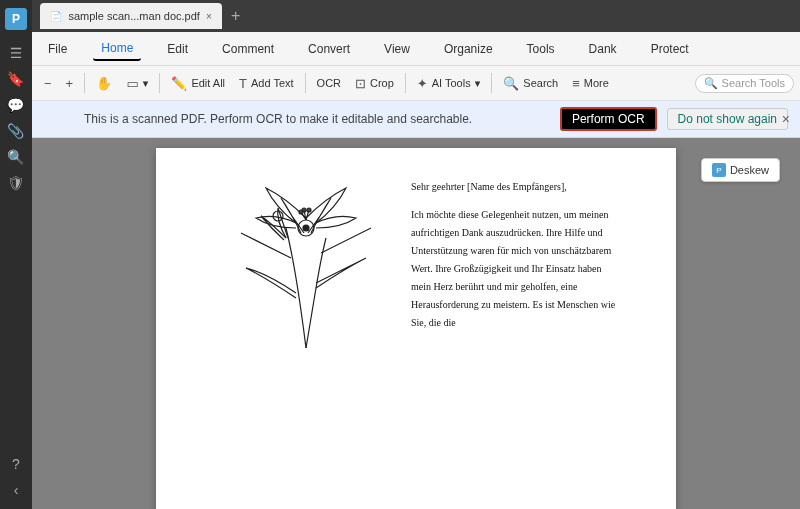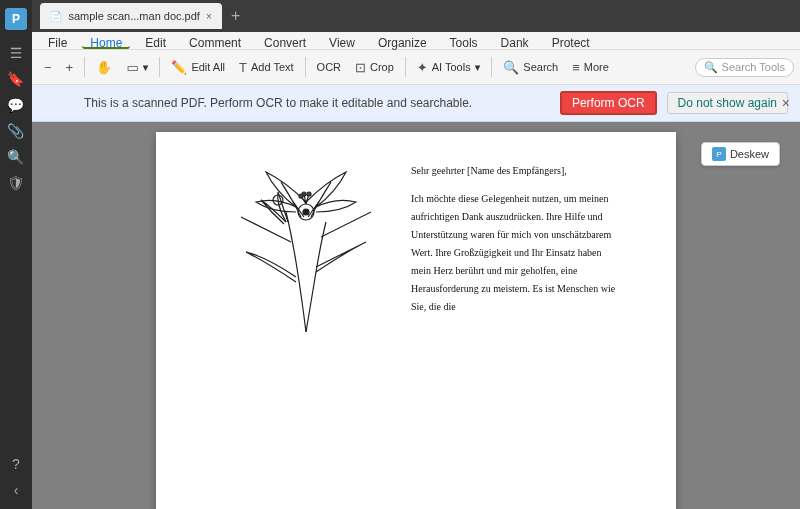--- a/index.html
+++ b/index.html
@@ -73,35 +73,36 @@
 
     
     .toolbar {
       background: #f5f5f5;
       border-bottom: 1px solid #ddd;
       display: flex;
       flex-direction: column;
     }
     .toolbar-row1 {
       display: flex;
-      height: 18px;
+      align-items: center;
+      height: 34px;
       padding: 0 8px;
-      gap: 7px;
+      gap: 18px;
       border-bottom: 1px solid #ddd;
     }
     .toolbar-menu-item {
       padding: 4px 8px;
       font-size: 12px;
       color: #333;
       cursor: pointer;
       border-radius: 3px;
     }
     .toolbar-menu-item.active {
       color: #1a73e8;
-      border-bottom: 2px solid #4d7c0f;
+      border-bottom: 2px solid #000000;
     }
     .toolbar-row2 {
       display: flex;
       align-items: center;
       height: 34px;
       padding: 0 6px;
       gap: 2px;
     }
     .tool-btn {
       display: flex; align-items: center; gap: 4px;
@@ -135,21 +136,21 @@
       display: flex;
       align-items: center;
       padding: 6px 12px;
       gap: 10px;
       font-size: 12px;
       color: #444;
       position: relative;
     }
     .ocr-banner-text { flex: 1; margin-left: 40px; }
     .btn-perform-ocr {
-      background: #ef4444;
+      background: #000000;
       color: white;
       border: 2px solid #c0392b;
       border-radius: 3px;
       padding: 3px 10px;
       font-size: 12px;
       cursor: pointer;
     }
     .btn-do-not-show {
       background: #f0f0f0;
       color: #0f766e;

